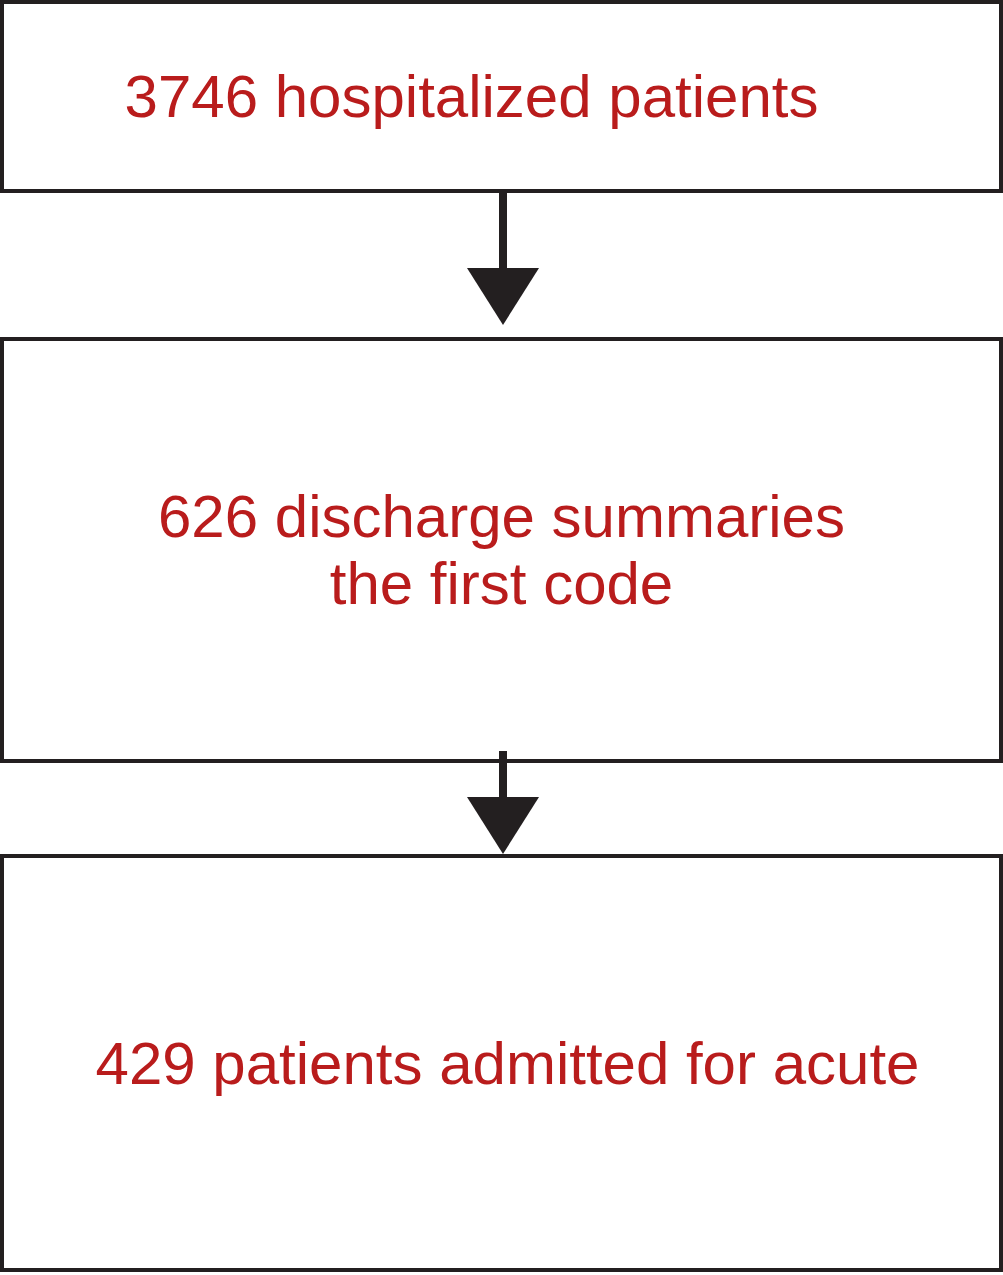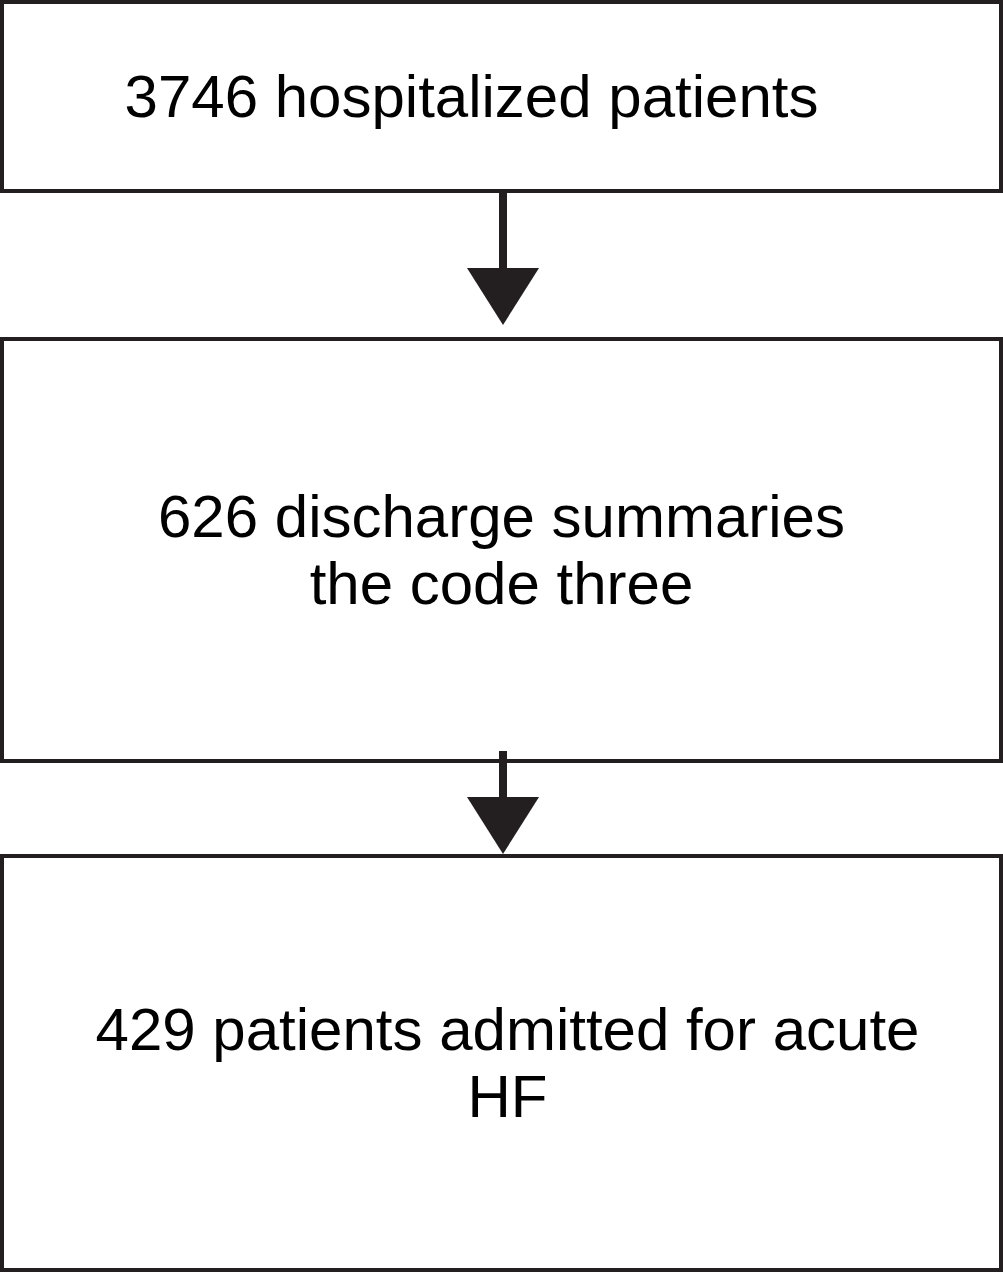--- a/index.html
+++ b/index.html
@@ -7,21 +7,21 @@
     padding: 0;
     background: #ffffff;
   }
   .figure {
     position: relative;
     width: 1003px;
     height: 1275px;
     background: #ffffff;
     overflow: hidden;
     font-family: "Liberation Sans", "DejaVu Sans", sans-serif;
-    color: #000000;
+    color: #b91c1c;
   }
   .box {
     position: absolute;
     left: 0;
     width: 1003px;
     box-sizing: border-box;
     border: 4px solid #231f20;
     background: #ffffff;
     display: flex;
     flex-direction: column;
@@ -78,29 +78,28 @@
   </div>
 
   <div class="arrow arrow1">
     <div class="stem"></div>
     <div class="head"></div>
   </div>
 
   <div class="box box2">
     <div class="content">
       <div class="line">626 discharge summaries</div>
-      <div class="line">the code three</div>
+      <div class="line">the first code</div>
     </div>
   </div>
 
   <div class="arrow arrow2">
     <div class="stem"></div>
     <div class="head"></div>
   </div>
 
   <div class="box box3">
     <div class="content">
       <div class="line">429 patients admitted for acute</div>
-      <div class="line">HF</div>
     </div>
   </div>
 
 </div>
 
 </body></html>

